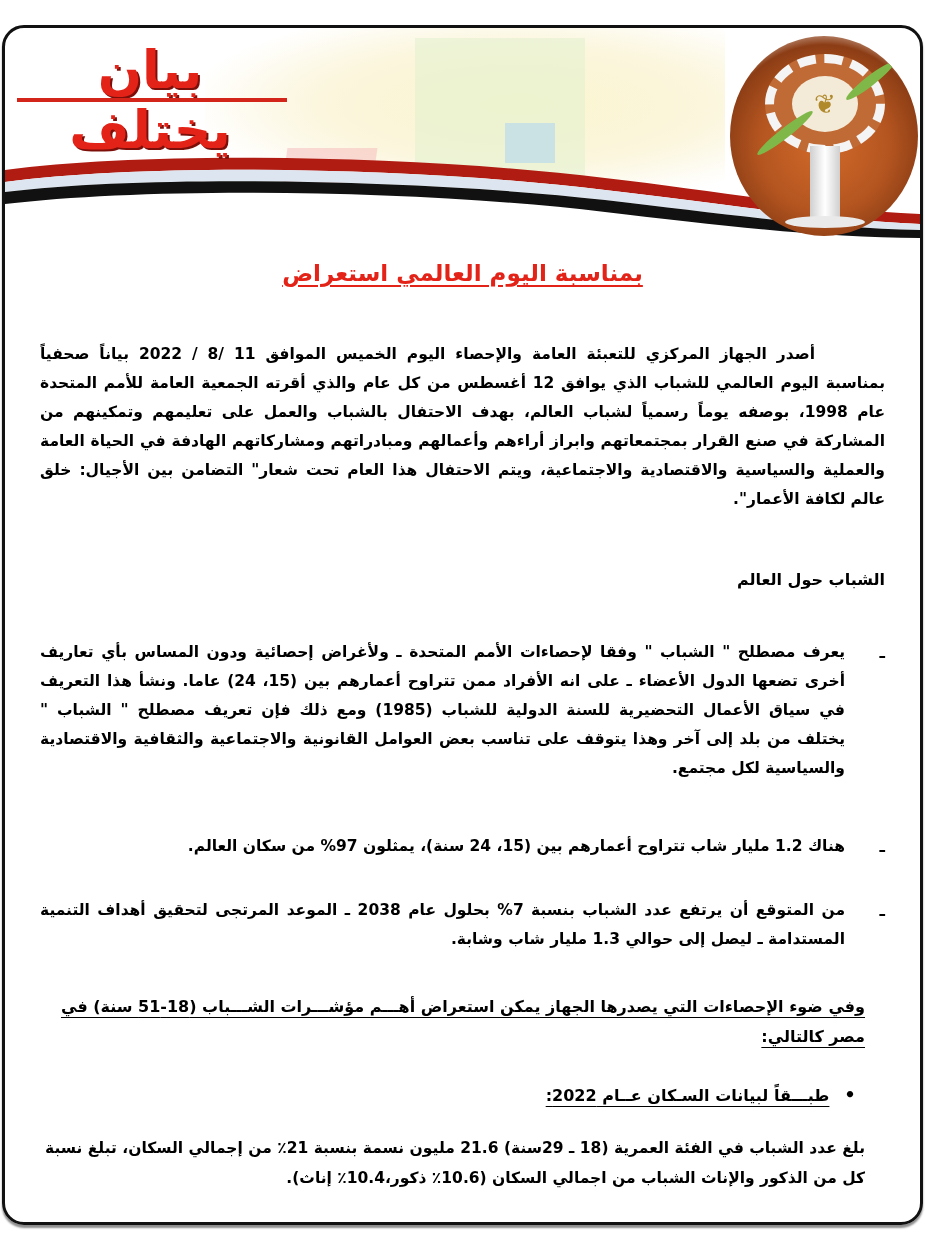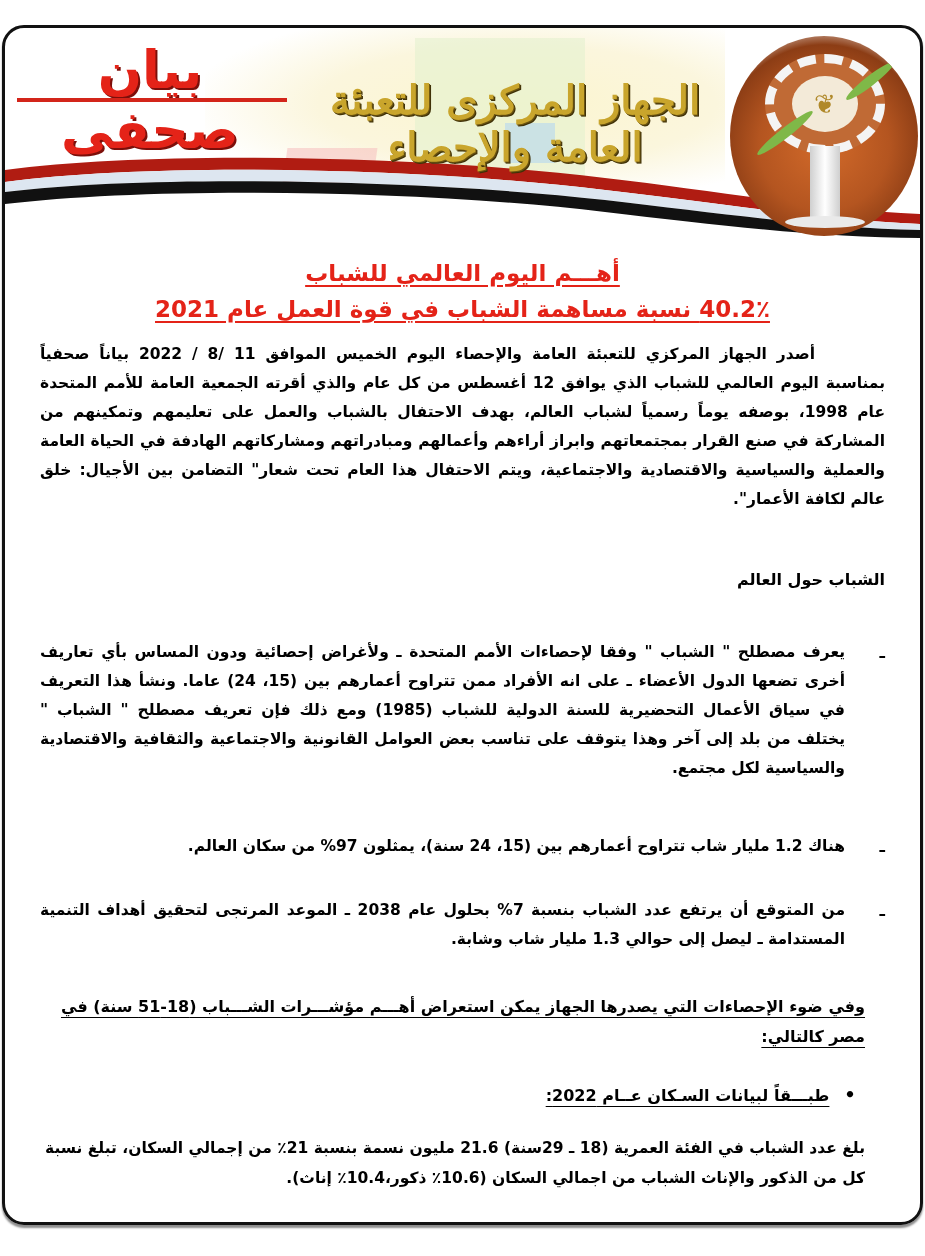--- a/index.html
+++ b/index.html
@@ -116,38 +116,36 @@
   <div class="header-bg-rect1"></div>
   <div class="header-bg-rect2"></div>
   <div class="header-bg-rect3"></div>
 
   <svg class="flag-wave" viewBox="0 0 915 90" preserveAspectRatio="none">
     <path d="M0,22 C150,2 420,8 600,30 C720,44 820,62 915,66 L915,76 C820,72 720,56 600,42 C420,20 150,14 0,34 Z" fill="#b01c12"></path>
     <path d="M0,34 C150,14 420,20 600,42 C720,56 820,72 915,76 L915,82 C820,80 720,66 600,52 C420,32 150,26 0,44 Z" fill="#dde6f0"></path>
     <path d="M0,44 C150,26 420,32 600,52 C720,66 820,80 915,82 L915,90 C820,90 720,78 600,64 C420,42 150,38 0,56 Z" fill="#111111"></path>
   </svg>
 
-  <div class="press-title">بيان صحفى</div>
+  <div class="press-title">بيان يختلف</div>
   <div class="press-underline"></div>
 
-  <div class="agency-name">الجهاز المركزى للتعبئة العامة والإحصاء</div>
 
   <div class="logo">
     <div class="logo-ring"></div>
     <div class="logo-inner">❦</div>
     <div class="logo-leaf1"></div>
     <div class="logo-leaf2"></div>
     <div class="logo-pillar"></div>
     <div class="logo-base"></div>
   </div>
 </div>
 
 <div class="title-block">
-  <span class="title-line">أهـــم اليوم العالمي للشباب</span>
-  <span class="title-line">40.2٪ نسبة مساهمة الشباب في قوة العمل عام 2021</span>
+  <span class="title-line">بمناسبة اليوم العالمي استعراض</span>
 </div>
 
 <div class="content">
   <p class="para"><span class="indent"></span><span>أصدر الجهاز المركزي للتعبئة العامة والإحصاء اليوم الخميس الموافق 11 /8 / 2022 بياناً صحفياً بمناسبة اليوم العالمي للشباب الذي يوافق 12 أغسطس من كل عام والذي أقرته الجمعية العامة للأمم المتحدة عام 1998، بوصفه يوماً رسمياً لشباب العالم، بهدف الاحتفال بالشباب والعمل على تعليمهم وتمكينهم من المشاركة في صنع القرار بمجتمعاتهم وابراز أراءهم وأعمالهم ومبادراتهم ومشاركاتهم الهادفة في الحياة العامة والعملية والسياسية والاقتصادية والاجتماعية، ويتم الاحتفال هذا العام تحت شعار" التضامن بين الأجيال: خلق عالم لكافة الأعمار".</span></p>
 </div>
 
 <div class="section-heading" style="top:570px;">الشباب حول العالم</div>
 
 <div class="dash-item" style="top:638px;">
   <span class="dash">ـ</span>

